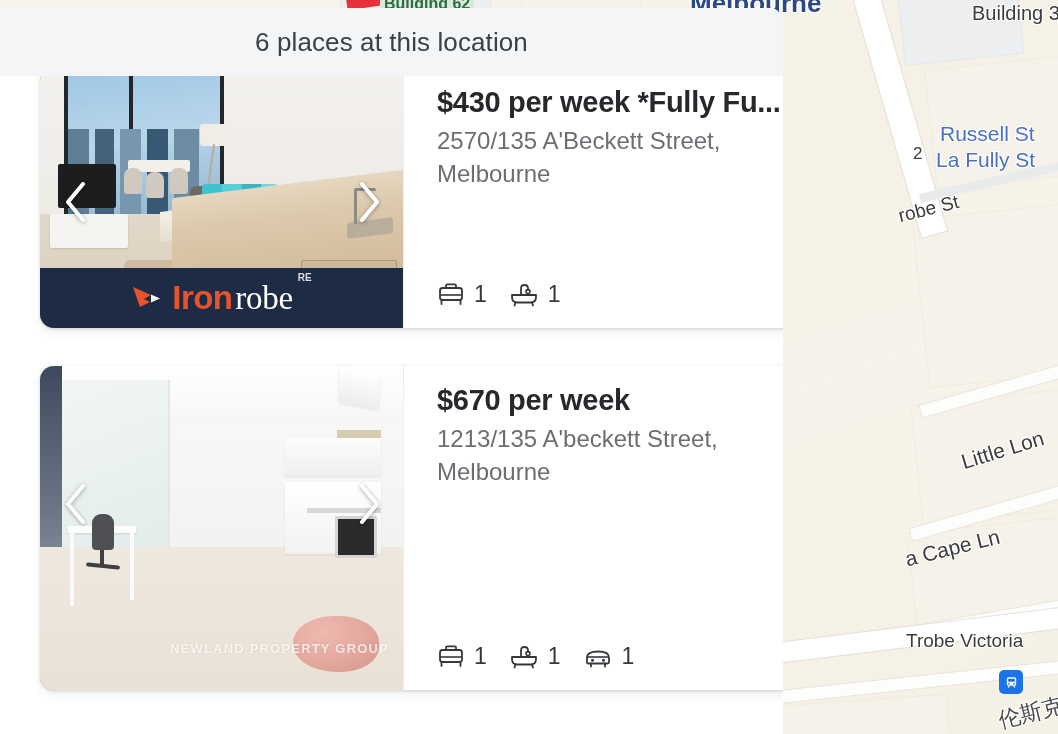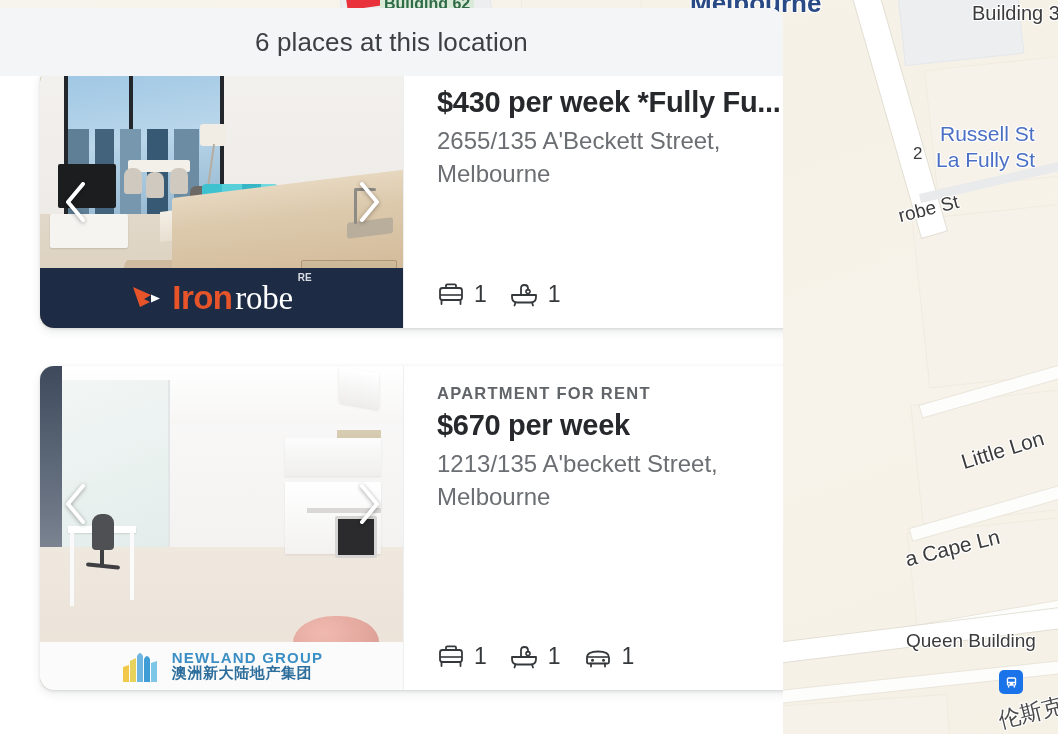--- a/index.html
+++ b/index.html
@@ -473,21 +473,21 @@
 
     <div class="map-label green-box" style="left:380px; top:-6px;  font-size:16px;">Building 62</div>
     <div class="map-label navy" style="left:690px; top:-12px; font-size:26px;">Melbourne</div>
     <div class="map-label" style="left:972px; top:2px;   font-size:20px;">Building 3</div>
     <div class="map-label blue" style="left:940px; top:122px; font-size:21px;">Russell St</div>
     <div class="map-label blue" style="left:936px; top:148px; font-size:21px;">La Fully St</div>
     <div class="map-label" style="left:913px; top:144px; font-size:17px;">2</div>
     <div class="map-label" style="left:898px; top:198px; font-size:19px; transform:rotate(-14deg);">robe St</div>
     <div class="map-label" style="left:960px; top:438px; font-size:21px; transform:rotate(-17deg);">Little Lon</div>
     <div class="map-label" style="left:904px; top:536px; font-size:21px; transform:rotate(-14deg);">a Cape Ln</div>
-    <div class="map-label" style="left:906px; top:630px; font-size:19px;">Queen Building</div>
+    <div class="map-label" style="left:906px; top:630px; font-size:19px;">Trobe Victoria</div>
     <div class="map-label cjk" style="left:998px; top:698px; font-size:22px; transform:rotate(-14deg);">伦斯克</div>
     <div class="map-label" style="left:6px;   top:688px; font-size:21px; transform:rotate(-18deg);">ean Alley</div>
     <div class="map-label" style="left:0px;   top:630px; font-size:17px; transform:rotate(-14deg);">a'</div>
     <div class="map-label" style="left:2px;   top:660px; font-size:17px; transform:rotate(-18deg);">Lr</div>
 
     <div class="poi-badge" style="left:999px; top:670px;">
       <svg width="15" height="15" viewBox="0 0 16 16" aria-hidden="true">
         <rect x="3" y="2.5" width="10" height="9" rx="2" fill="#ffffff"></rect>
         <rect x="4.4" y="4" width="7.2" height="3.2" rx="0.6" fill="#1a73e8"></rect>
         <circle cx="5.3" cy="9.4" r="0.95" fill="#1a73e8"></circle>
@@ -555,21 +555,21 @@
             <span class="logo-iron">Iron</span>
             <span class="logo-fish">robe</span>
             <span class="logo-re">RE</span>
           </div>
         </div>
 
         <div class="card-info">
           <div class="card-divider"></div>
           <div class="price">$430 per week *Fully Fu...</div>
           <div class="address">
-            <span>2655/135 A'Beckett Street,</span><br>
+            <span>2570/135 A'Beckett Street,</span><br>
             <span>Melbourne</span>
           </div>
           <div class="features">
             <div class="feature">
               <svg width="28" height="26" viewBox="0 0 28 26" aria-hidden="true">
                 <rect x="3" y="6" width="22" height="12" rx="2.5" fill="none" stroke="#35383b" stroke-width="1.8"></rect>
                 <path d="M9 6 L9 3.6 Q9 2.4 10.3 2.4 L17.7 2.4 Q19 2.4 19 3.6 L19 6" fill="none" stroke="#35383b" stroke-width="1.8"></path>
                 <line x1="3" y1="13" x2="25" y2="13" stroke="#35383b" stroke-width="1.6"></line>
                 <line x1="4.5" y1="18" x2="4.5" y2="22" stroke="#35383b" stroke-width="1.8" stroke-linecap="round"></line>
                 <line x1="23.5" y1="18" x2="23.5" y2="22" stroke="#35383b" stroke-width="1.8" stroke-linecap="round"></line>
@@ -617,40 +617,24 @@
             <svg width="26" height="42" viewBox="0 0 26 42" aria-hidden="true">
               <polyline points="20,3 5,21 20,39" fill="none" stroke="#ffffff" stroke-width="4" stroke-linecap="round" stroke-linejoin="round"></polyline>
             </svg>
           </div>
           <div class="nav-arrow right">
             <svg width="26" height="42" viewBox="0 0 26 42" aria-hidden="true">
               <polyline points="6,3 21,21 6,39" fill="none" stroke="#ffffff" stroke-width="4" stroke-linecap="round" stroke-linejoin="round"></polyline>
             </svg>
           </div>
 
-          <div class="newland-banner">
-            <div class="newland-mark">
-              <svg width="42" height="34" viewBox="0 0 42 34" aria-hidden="true">
-                <path d="M3 33 L3 18 L9 16 L9 33 Z" fill="#f2c84b"></path>
-                <path d="M10 33 L10 12 L16 9 L16 33 Z" fill="#e8d25c"></path>
-                <path d="M17 33 L17 7 Q20 1 23 7 L23 33 Z" fill="#6fb7e0"></path>
-                <path d="M24 33 L24 10 Q27 4 30 10 L30 33 Z" fill="#3f9cd4"></path>
-                <path d="M31 33 L31 14 L37 12 L37 33 Z" fill="#7ec6e8"></path>
-              </svg>
-            </div>
-            <div class="newland-text">
-              <div class="newland-en">NEWLAND GROUP</div>
-              <div class="newland-cn">澳洲新大陆地产集团</div>
-            </div>
-          </div>
         </div>
 
         <div class="card-info">
           <div class="card-divider"></div>
-          <div class="kicker">APARTMENT FOR RENT</div>
           <div class="price">$670 per week</div>
           <div class="address">
             <span>1213/135 A'beckett Street,</span><br>
             <span>Melbourne</span>
           </div>
           <div class="features">
             <div class="feature">
               <svg width="28" height="26" viewBox="0 0 28 26" aria-hidden="true">
                 <rect x="3" y="6" width="22" height="12" rx="2.5" fill="none" stroke="#35383b" stroke-width="1.8"></rect>
                 <path d="M9 6 L9 3.6 Q9 2.4 10.3 2.4 L17.7 2.4 Q19 2.4 19 3.6 L19 6" fill="none" stroke="#35383b" stroke-width="1.8"></path>

